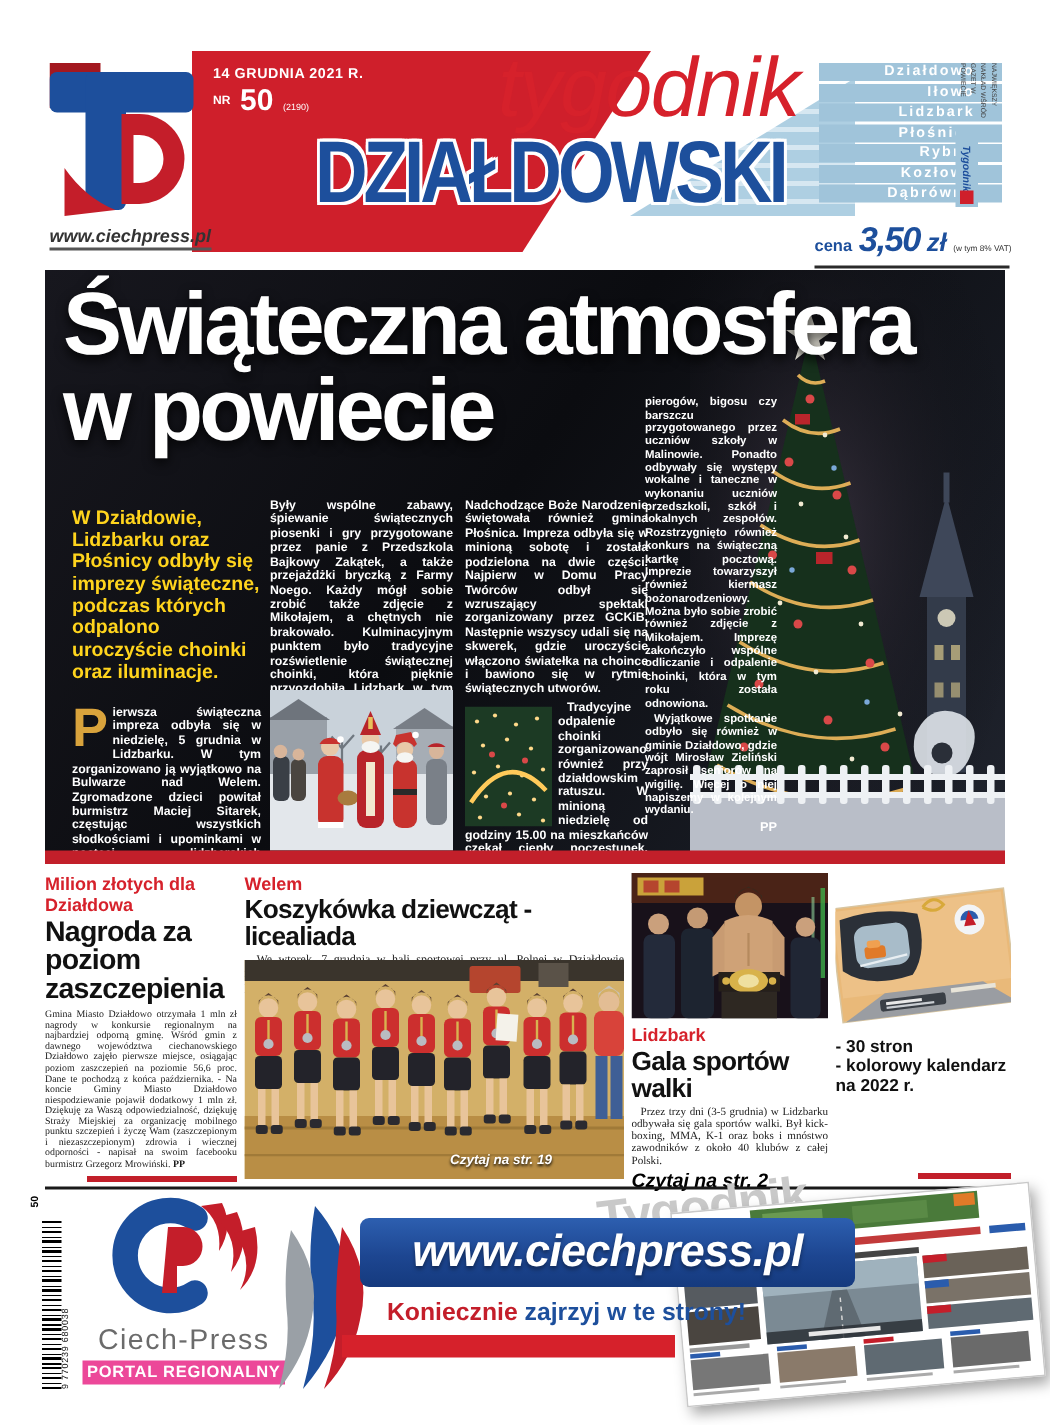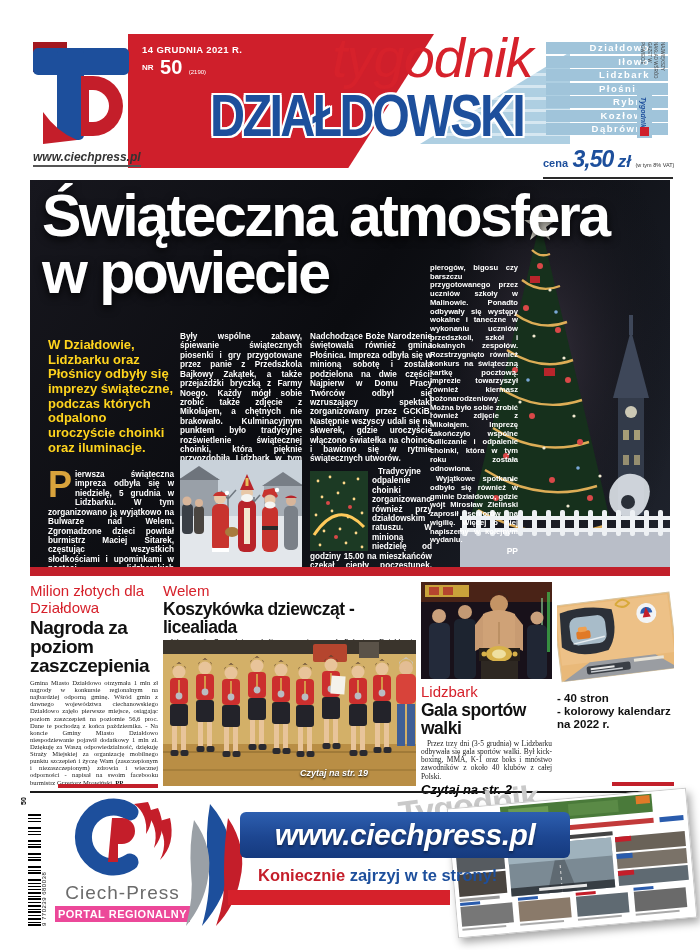--- a/index.html
+++ b/index.html
@@ -63,21 +63,21 @@
   .col3{left:280px;top:152px;width:122px;}
   .col3b{margin-top:3px;text-indent:6px;}
   .tree-small{float:left;width:58px;height:80px;margin:4px 4px 0 0;}
   .col4{left:400px;top:84px;width:88px;font-size:7.6px;}
   .col4 p{margin:0 0 2px 0;}
   .col4 .indent{text-indent:6px;}
   .hero-byline{text-align:right;font-size:8.5px;font-weight:bold;margin-top:2px;}
   .hero-redbar{position:absolute;left:0;bottom:0;width:100%;height:9px;background:#c21f2a;z-index:6;}
 
   
-  .kicker{color:#d6212b;font-size:15px;font-weight:normal;margin:0 0 2px 0;}
+  .kicker{color:#d6212b;font-size:12px;font-weight:bold;margin:0 0 2px 0;}
   .story-h{color:#111;font-weight:bold;line-height:1.0;letter-spacing:-.5px;margin:0;}
   .serif-body{font-family:"Liberation Serif",serif;color:#1a1a1a;text-align:justify;}
 
   .story1{position:absolute;left:30px;top:582px;width:128px;}
   .story1 .story-h{font-size:19px;}
   .story1 .serif-body{font-size:6.6px;line-height:1.08;margin-top:4px;}
   .story1 .byline{font-weight:bold;}
   .story1-bar{position:absolute;left:58px;top:784px;width:100px;height:4px;background:#c21f2a;}
 
   .story2{position:absolute;left:163px;top:582px;width:253px;}
@@ -484,21 +484,21 @@
         <path d="M86,30 a6,6 0 0 1 12,0" fill="#2a5cad"></path>
         <polygon points="92,24 96,34 88,34" fill="#c41e2a"></polygon>
         <path d="M62,18 q8,-8 14,0 q-6,6 -14,0" fill="none" stroke="#d8a93a" stroke-width="2"></path>
         <rect x="26" y="76" width="44" height="8" rx="2" fill="#3a3f46"></rect>
         <rect x="30" y="78" width="24" height="2" fill="#e8e8e8"></rect>
         <rect x="30" y="81" width="32" height="1.5" fill="#c9cdd2"></rect>
         <rect x="74" y="74" width="30" height="3" fill="#e8e4d8"></rect>
       </g>
     </svg>
     <div class="nextweek-bullets">
-      <div>- 40 stron</div>
+      <div>- 30 stron</div>
       <div>- kolorowy kalendarz na 2022 r.</div>
     </div>
     <div class="story4-bar"></div>
   </div>
 
   <div class="divider"></div>
 
   <div class="watermark">Tygodnik</div>
   <div class="wm2">…</div>
 

